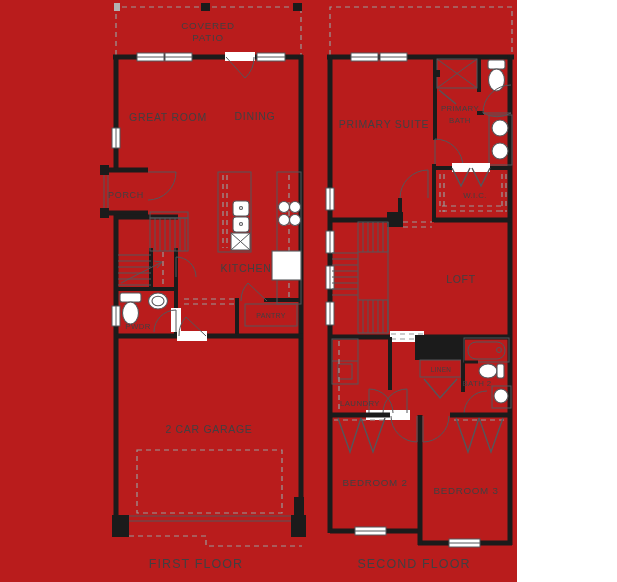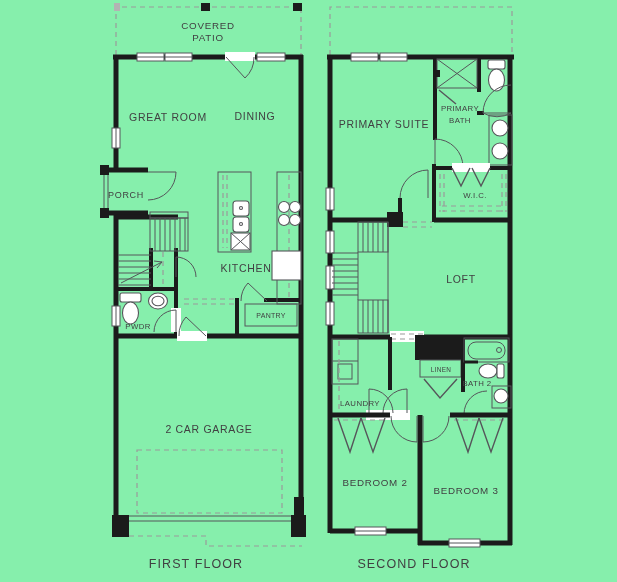--- a/index.html
+++ b/index.html
@@ -1,16 +1,16 @@
 <!DOCTYPE html>
 <html><head>
 <meta charset="utf-8">
 <style>
   html,body{margin:0;padding:0;background:#ffffff;}
-  .canvas{position:relative;width:617px;height:582px;background:#86efac;overflow:hidden;}
+  .canvas{position:relative;width:517px;height:582px;background:#b91c1c;overflow:hidden;}
   svg{display:block;}
   .wall{stroke:#1b1b1b;stroke-width:5;fill:none;stroke-linecap:butt;}
   .wall4{stroke:#1b1b1b;stroke-width:4;fill:none;}
   .wall3{stroke:#1b1b1b;stroke-width:3;fill:none;}
   .blk{fill:#1b1b1b;stroke:none;}
   .thin{stroke:#55565a;stroke-width:1;fill:none;}
   .thin2{stroke:#55565a;stroke-width:1.4;fill:none;}
   .fix{stroke:#55565a;stroke-width:1.1;fill:#ffffff;}
   .dash{stroke:#9a9a9a;stroke-width:1.2;fill:none;stroke-dasharray:5 4;}
   .win{fill:#ffffff;stroke:#55565a;stroke-width:1;}

